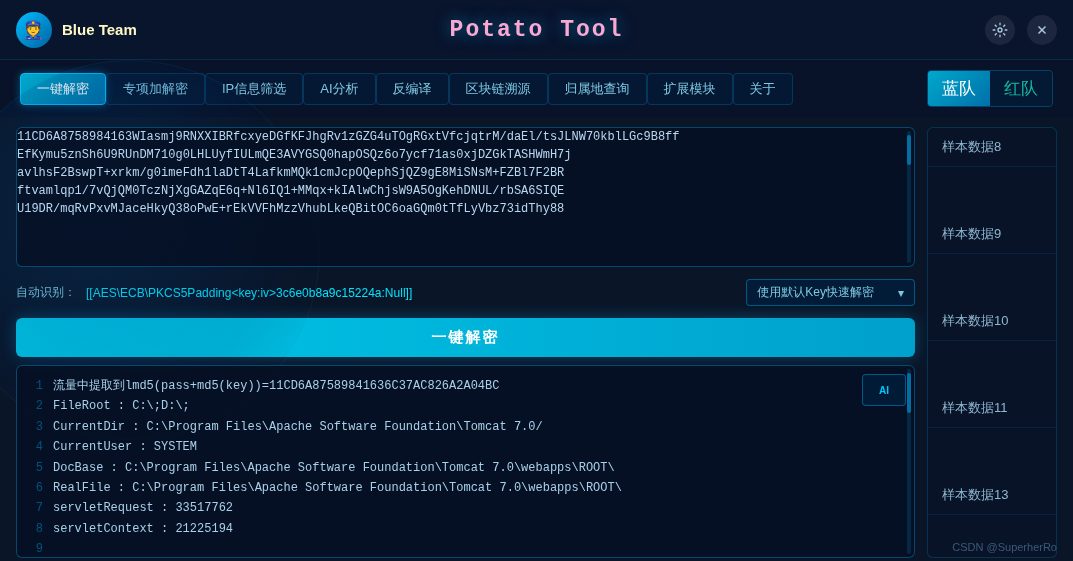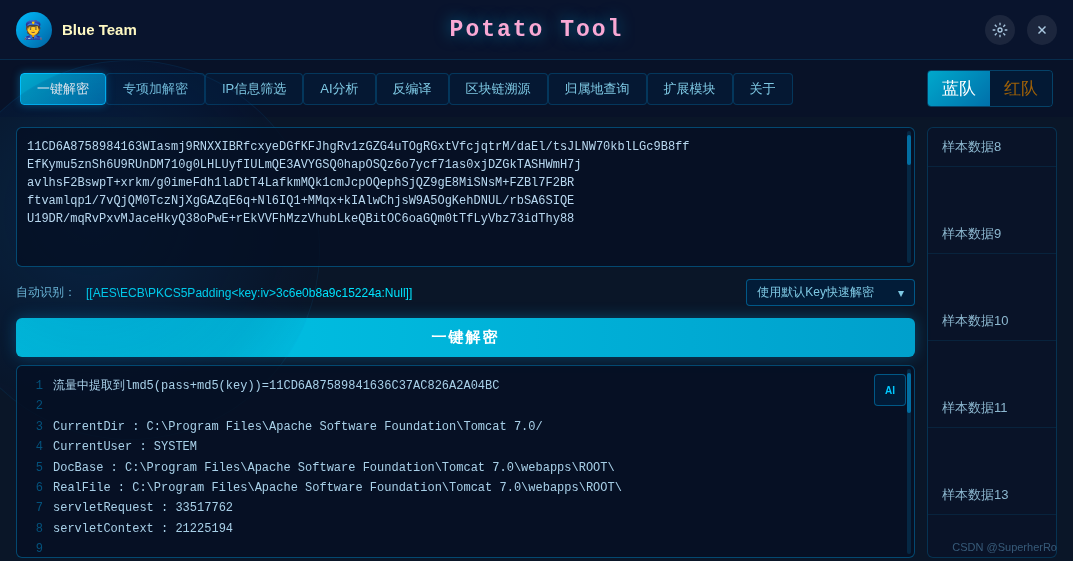--- a/index.html
+++ b/index.html
@@ -137,21 +137,21 @@
       border: none;
     }
 
     .team-btn.blue {
       background: linear-gradient(135deg, #00a8cc, #0070aa);
       color: #fff;
     }
 
     .team-btn.red {
       background: rgba(0,30,60,0.6);
-      color: #a16207;
+      color: #14b8a6;
     }
 
     
     .main-content {
       display: flex;
       height: calc(561px - 60px - 50px);
       padding: 10px 16px;
       gap: 12px;
     }
 
@@ -161,21 +161,20 @@
       display: flex;
       flex-direction: column;
       gap: 8px;
     }
 
     
     .input-area {
       background: rgba(5,15,35,0.8);
       border: 1px solid rgba(0,180,255,0.35);
       border-radius: 6px;
-      padding: 10px;
       height: 140px;
       position: relative;
     }
 
     .input-area textarea {
       width: 100%;
       height: 100%;
       background: transparent;
       border: none;
       outline: none;
@@ -284,21 +283,21 @@
     }
 
     .line-text {
       color: #a8d0e8;
     }
 
     .ai-badge {
       position: absolute;
       right: 8px;
       top: 8px;
-      width: 32px;
+      width: 44px;
       height: 32px;
       background: rgba(0,30,60,0.8);
       border: 1px solid rgba(0,180,255,0.4);
       border-radius: 4px;
       display: flex;
       align-items: center;
       justify-content: center;
       font-size: 10px;
       font-weight: bold;
       color: #00c8ff;
@@ -429,20 +428,21 @@
     <button class="decrypt-btn">一键解密</button>
 
     <div class="output-area">
       <div class="output-lines">
         <div class="output-line">
           <span class="line-num">1</span>
           <span class="line-text">流量中提取到lmd5(pass+md5(key))=11CD6A87589841636C37AC826A2A04BC</span>
         </div>
         <div class="output-line">
           <span class="line-num">2</span>
+          <span class="line-text">FileRoot : C:\;D:\;</span>
         </div>
         <div class="output-line">
           <span class="line-num">3</span>
           <span class="line-text">CurrentDir : C:\Program Files\Apache Software Foundation\Tomcat 7.0/</span>
         </div>
         <div class="output-line">
           <span class="line-num">4</span>
           <span class="line-text">CurrentUser : SYSTEM</span>
         </div>
         <div class="output-line">

